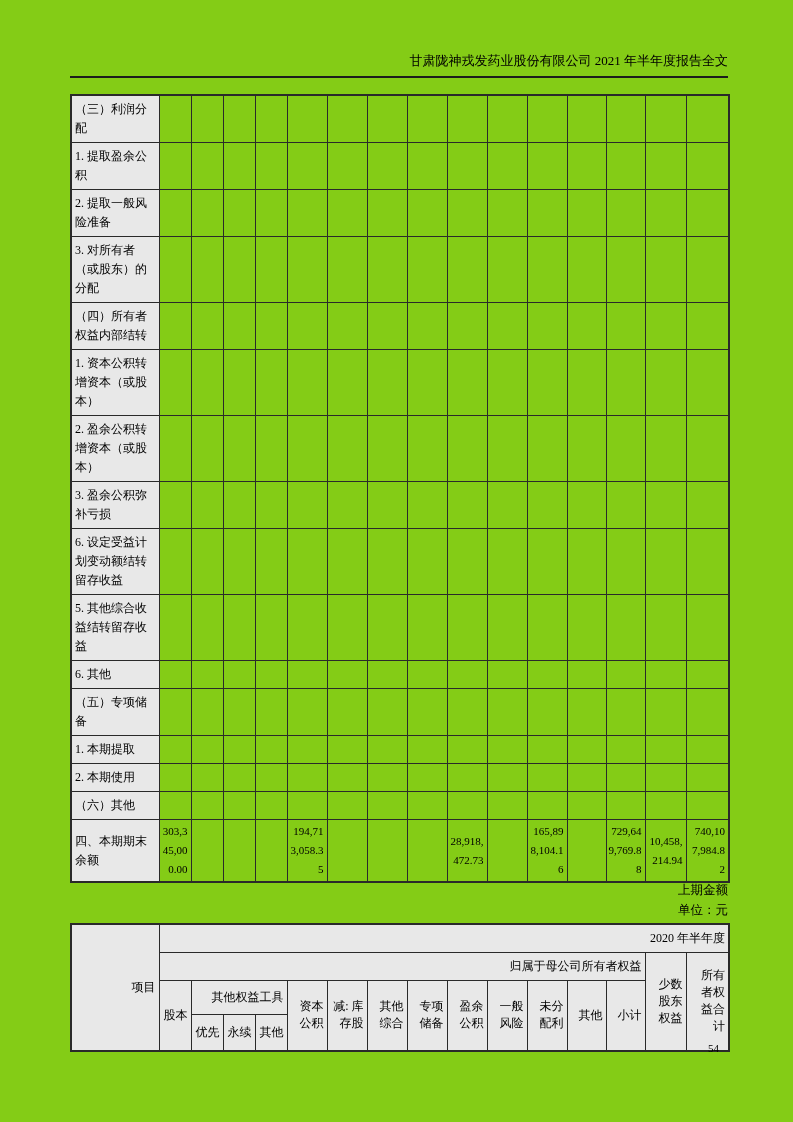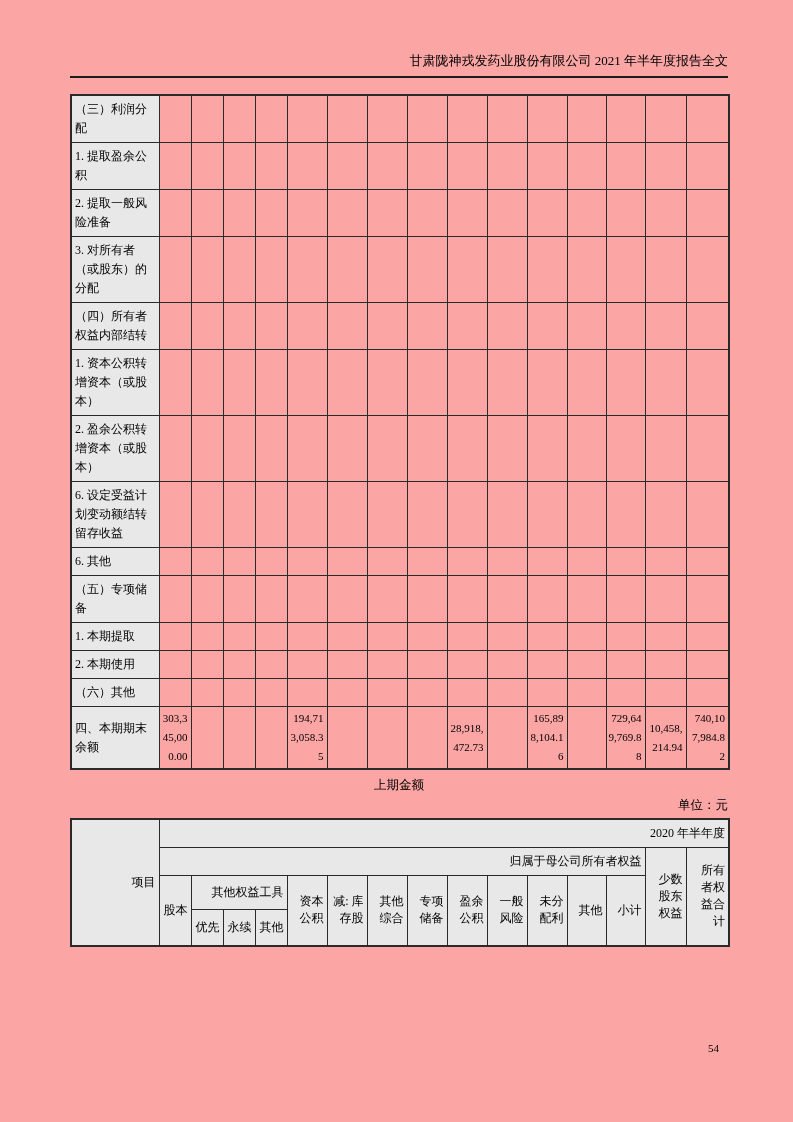--- a/index.html
+++ b/index.html
@@ -6,21 +6,21 @@
   html, body { margin: 0; padding: 0; }
   body {
     width: 793px; height: 1122px;
     background: #ffffff;
     font-family: "Liberation Serif", "DejaVu Serif", serif;
     color: #000;
   }
   .page {
     position: relative;
     width: 793px; height: 1122px;
-    background: #fca5a5;
+    background: #84cc16;
     overflow: hidden;
   }
   .content {
     position: absolute;
     left: 70px; top: 0;
     width: 658px;
   }
   .doc-header-title {
     padding-top: 52px;
     text-align: right;
@@ -55,24 +55,23 @@
     margin-left: 12px;
   }
   td.num-cell {
     font-size: 11px;
     line-height: 19px;
     padding: 2px 3px 2px 1px;
     text-align: right;
     word-break: break-all;
   }
   .note {
-    margin-top: 8px;
     font-size: 12.5px;
     line-height: 15px;
-    text-align: center;
+    text-align: right;
   }
   .unit {
     margin-top: 5px;
     font-size: 12.5px;
     line-height: 15px;
     text-align: right;
   }
   table.hdr-table { margin-top: 5px; }
   table.hdr-table th {
     background: #e8e8e8;
@@ -243,21 +242,57 @@
             <td class="num-cell"></td>
             <td class="num-cell"></td>
             <td class="num-cell"></td>
             <td class="num-cell"></td>
             <td class="num-cell"></td>
             <td class="num-cell"></td>
             <td class="num-cell"></td>
             <td class="num-cell"></td>
           </tr>
           <tr>
+            <td class="label-cell">3. 盈余公积弥补亏损</td>
+            <td class="num-cell"></td>
+            <td class="num-cell"></td>
+            <td class="num-cell"></td>
+            <td class="num-cell"></td>
+            <td class="num-cell"></td>
+            <td class="num-cell"></td>
+            <td class="num-cell"></td>
+            <td class="num-cell"></td>
+            <td class="num-cell"></td>
+            <td class="num-cell"></td>
+            <td class="num-cell"></td>
+            <td class="num-cell"></td>
+            <td class="num-cell"></td>
+            <td class="num-cell"></td>
+            <td class="num-cell"></td>
+          </tr>
+          <tr>
             <td class="label-cell">6. 设定受益计划变动额结转留存收益</td>
+            <td class="num-cell"></td>
+            <td class="num-cell"></td>
+            <td class="num-cell"></td>
+            <td class="num-cell"></td>
+            <td class="num-cell"></td>
+            <td class="num-cell"></td>
+            <td class="num-cell"></td>
+            <td class="num-cell"></td>
+            <td class="num-cell"></td>
+            <td class="num-cell"></td>
+            <td class="num-cell"></td>
+            <td class="num-cell"></td>
+            <td class="num-cell"></td>
+            <td class="num-cell"></td>
+            <td class="num-cell"></td>
+          </tr>
+          <tr>
+            <td class="label-cell">5. 其他综合收益结转留存收益</td>
             <td class="num-cell"></td>
             <td class="num-cell"></td>
             <td class="num-cell"></td>
             <td class="num-cell"></td>
             <td class="num-cell"></td>
             <td class="num-cell"></td>
             <td class="num-cell"></td>
             <td class="num-cell"></td>
             <td class="num-cell"></td>
             <td class="num-cell"></td>

